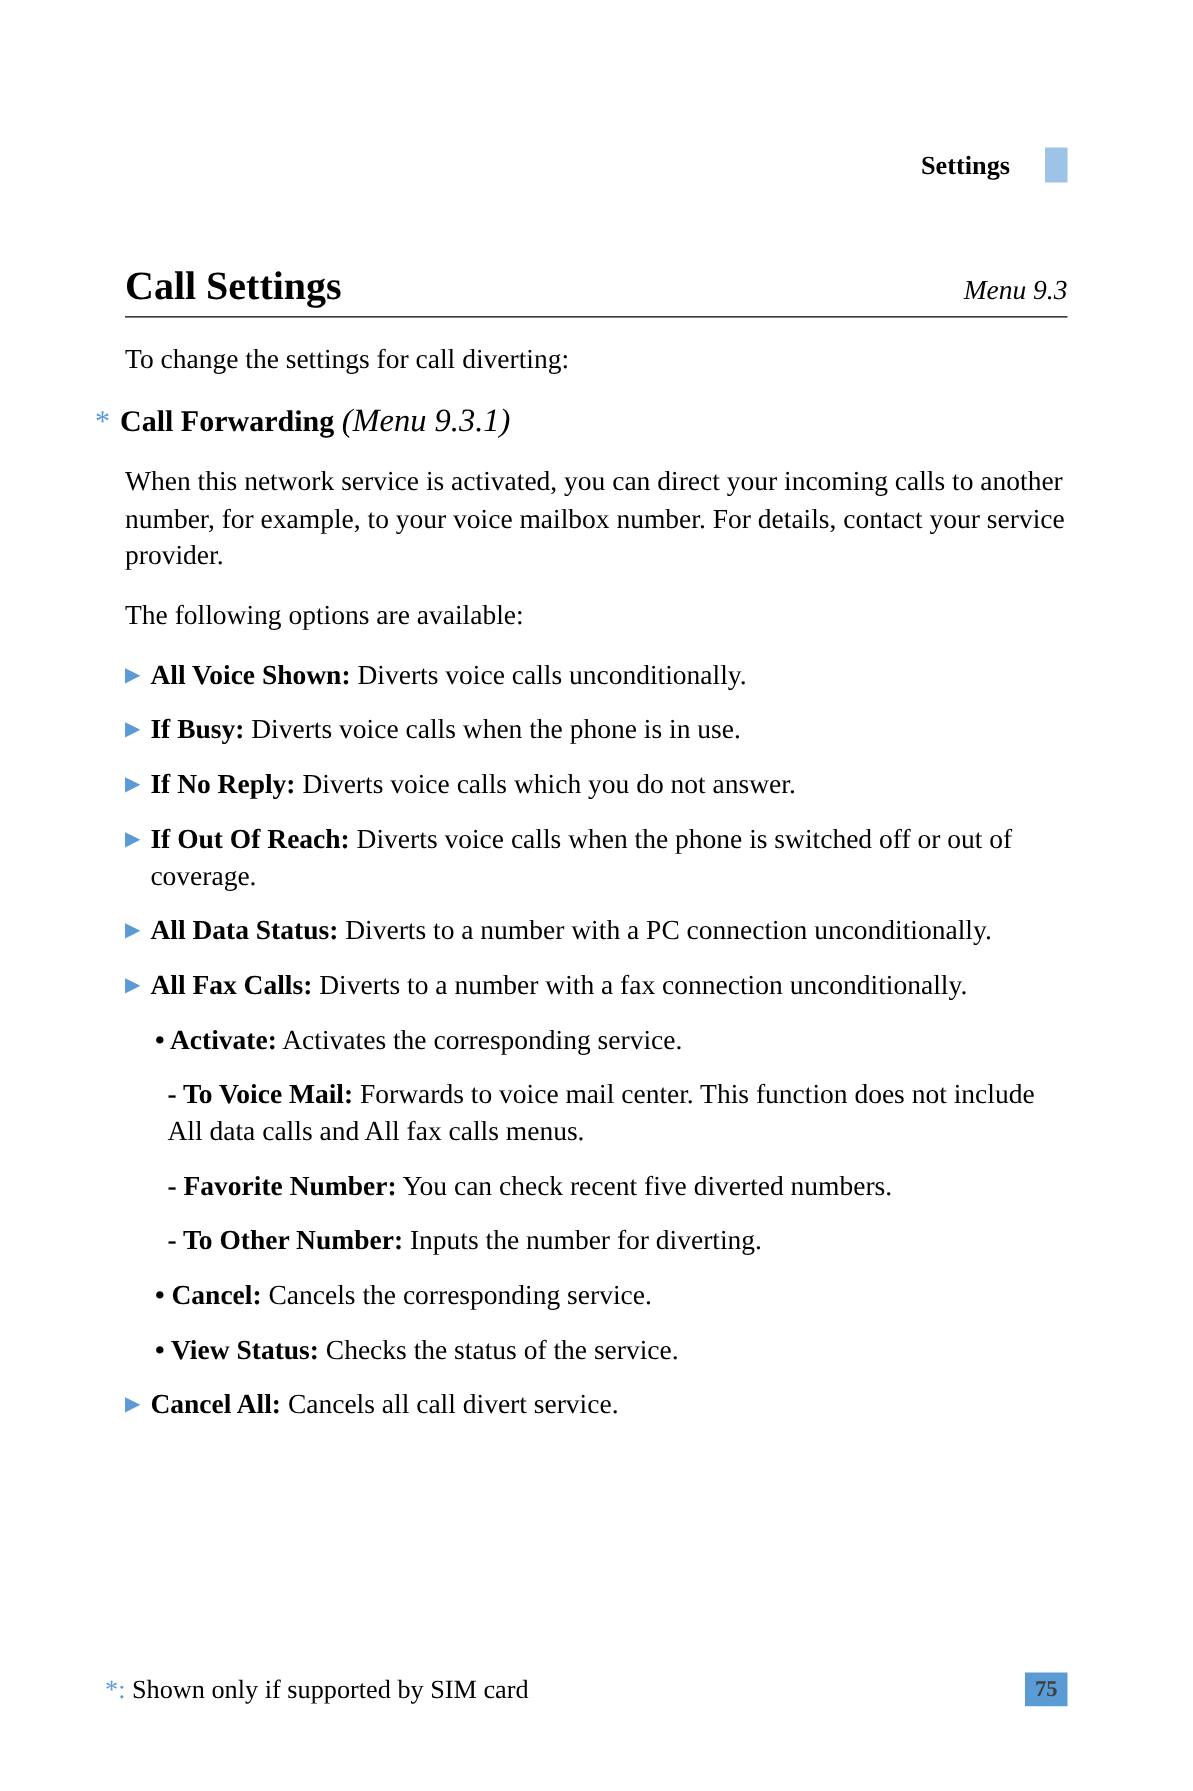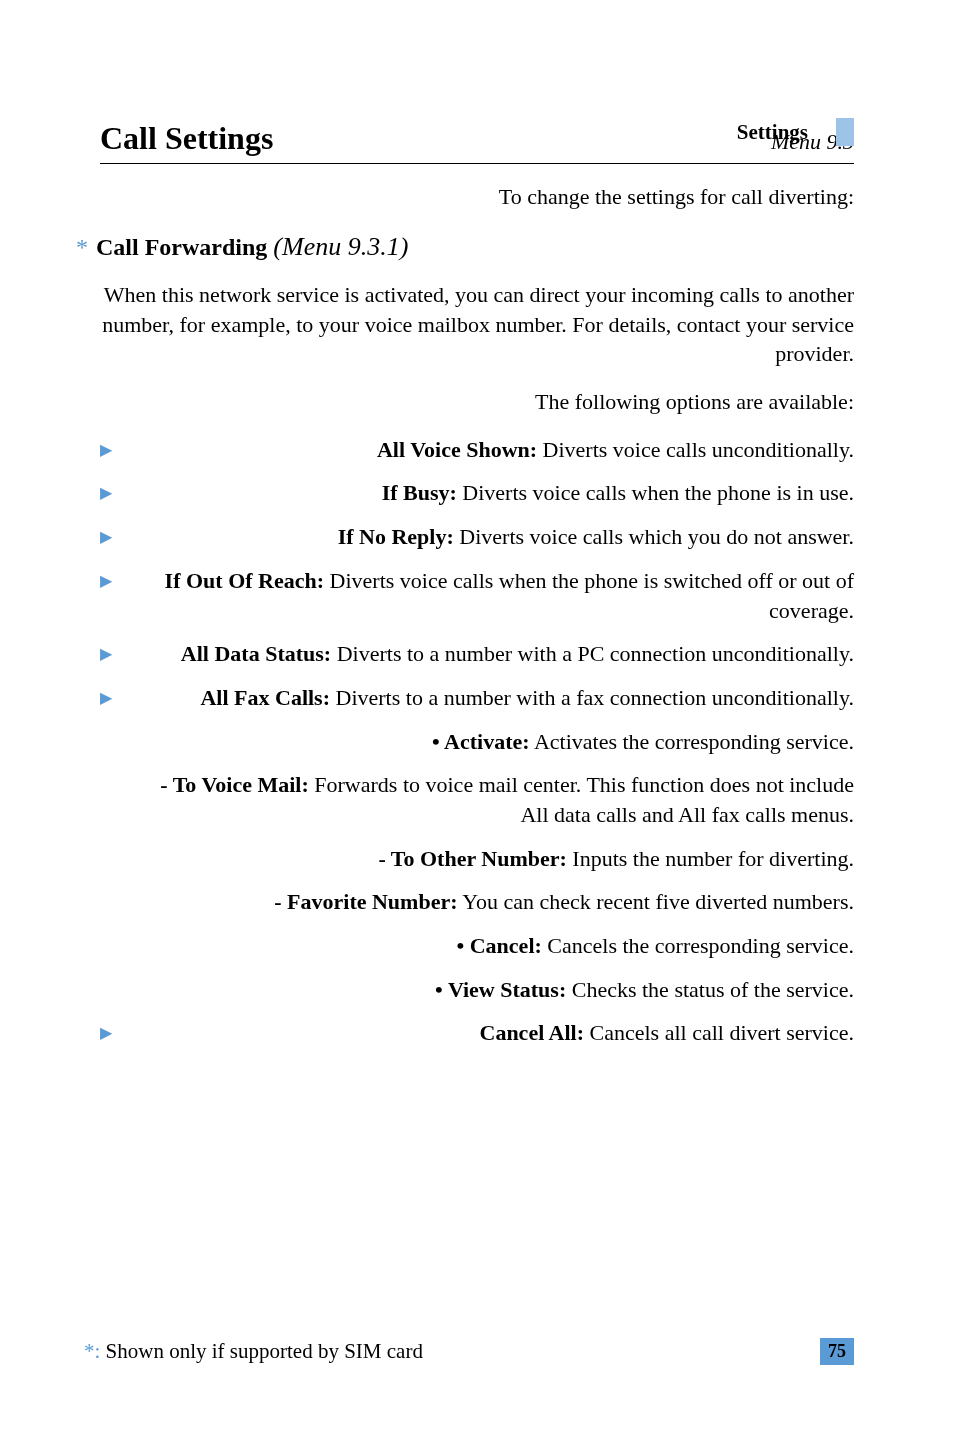--- a/index.html
+++ b/index.html
@@ -23,21 +23,21 @@
   .header-label {
     font-weight: bold;
     font-size: 21px;
   }
   .header-block {
     width: 18px;
     height: 28px;
     background: #9dc3e6;
   }
   .main-content {
-    text-align: right;
+    margin-top: 90px;
   }
   .section-title-row {
     display: flex;
     justify-content: space-between;
     align-items: baseline;
     border-bottom: 1px solid #000;
     padding-bottom: 6px;
     margin-bottom: 20px;
   }
   .section-title {
@@ -119,21 +119,21 @@
     align-items: center;
   }
   .footer-note {
     font-size: 21px;
   }
   .footer-asterisk {
     color: #5b9bd5;
   }
   .page-num-box {
     background: #5b9bd5;
-    color: #000000;
+    color: #404040;
     padding: 3px 8px;
     font-size: 18px;
     font-weight: bold;
   }
 </style>
 </head>
 <body>
 
 <div class="header-area">
   <span class="header-label">Settings</span>
@@ -202,25 +202,25 @@
 
   <div class="sub-item">
     <span class="item-label">• Activate:</span><span> Activates the corresponding service.</span>
   </div>
 
   <div class="sub-sub-item">
     <span class="item-label">- To Voice Mail:</span><span> Forwards to voice mail center. This function does not include All data calls and All fax calls menus.</span>
   </div>
 
   <div class="sub-sub-item">
+    <span class="item-label">- Favorite Number:</span><span> You can check recent five diverted numbers.</span>
+  </div>
+
+  <div class="sub-sub-item">
     <span class="item-label">- To Other Number:</span><span> Inputs the number for diverting.</span>
-  </div>
-
-  <div class="sub-sub-item">
-    <span class="item-label">- Favorite Number:</span><span> You can check recent five diverted numbers.</span>
   </div>
 
   <div class="sub-item">
     <span class="item-label">• Cancel:</span><span> Cancels the corresponding service.</span>
   </div>
 
   <div class="sub-item">
     <span class="item-label">• View Status:</span><span> Checks the status of the service.</span>
   </div>
 

